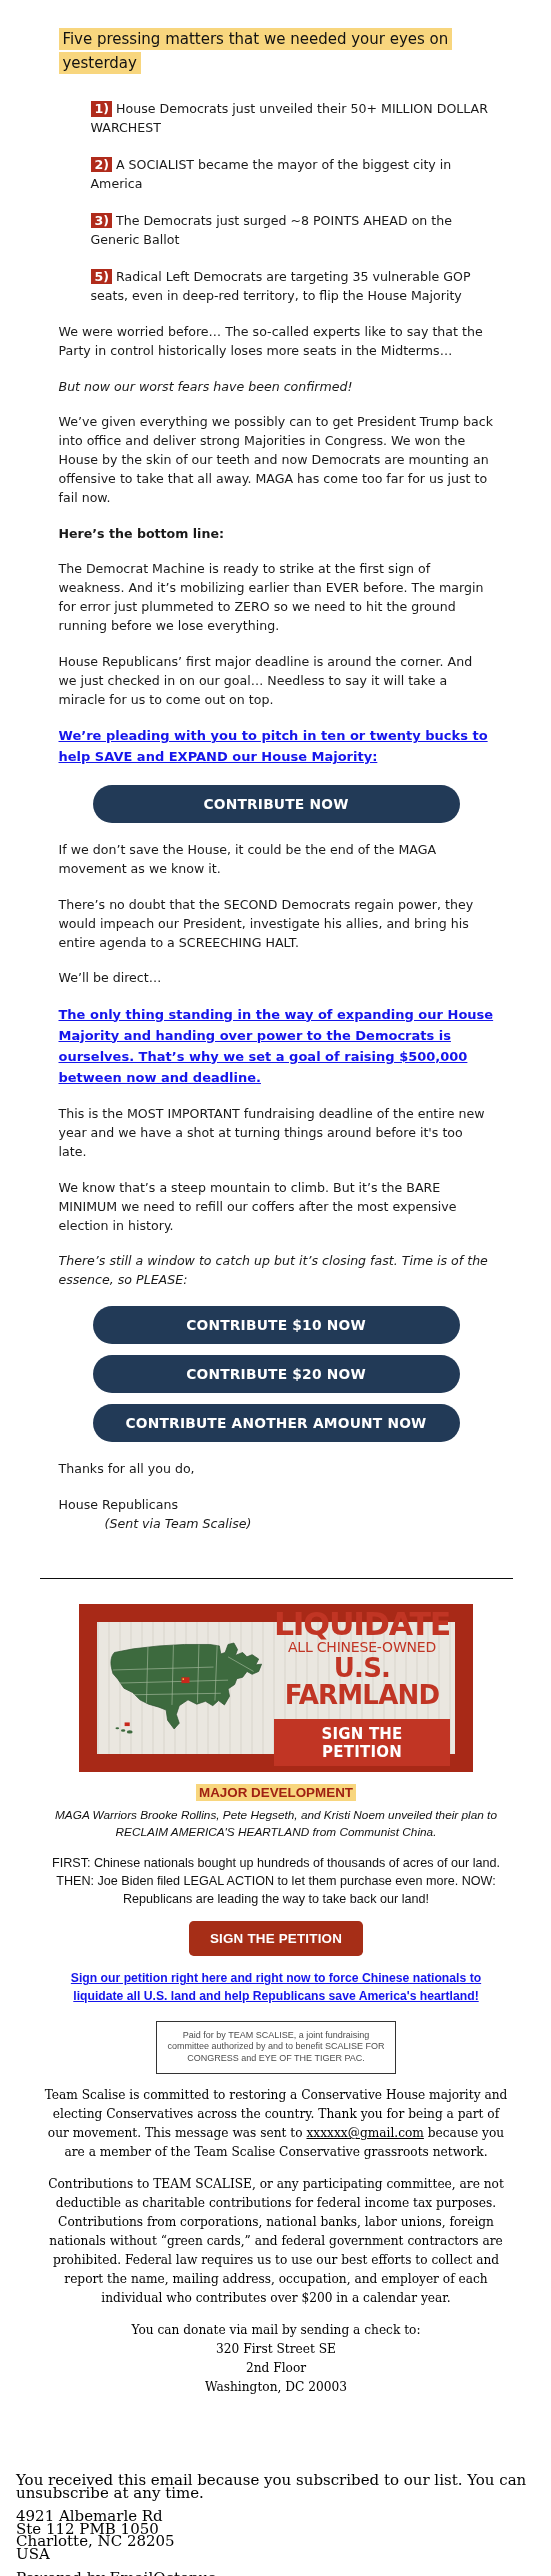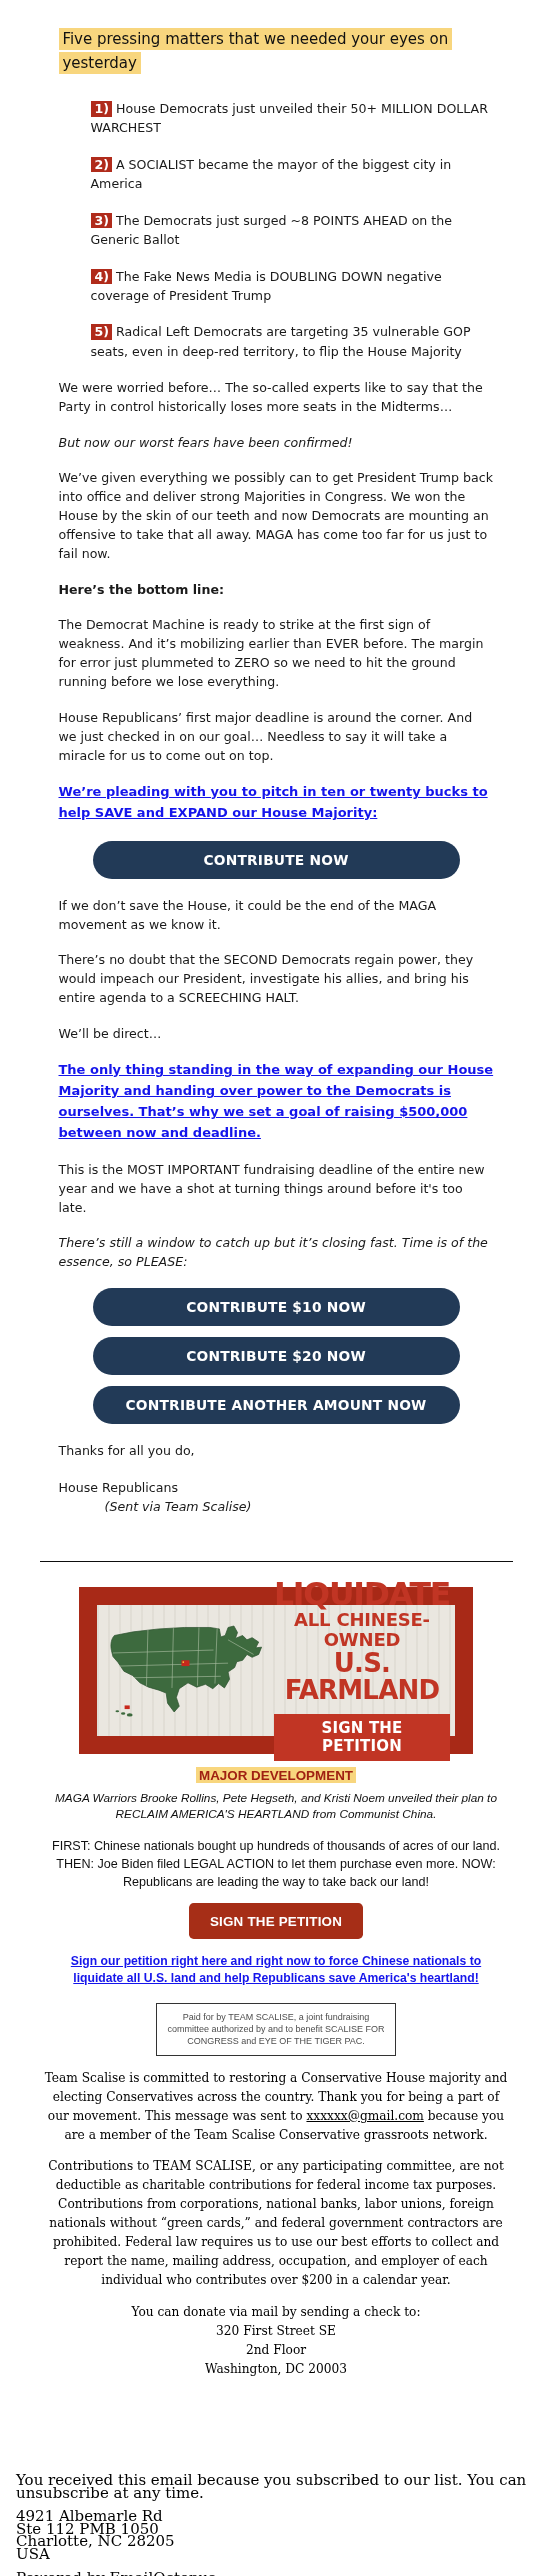--- a/index.html
+++ b/index.html
@@ -44,21 +44,21 @@
   .banner-wrap { width: 394px; margin: 0 auto; cursor: pointer; }
   .banner { background: #A82917; padding: 18px; }
   .banner-inner {
     background: #EAE7E0;
     background-image: repeating-linear-gradient(90deg, rgba(160,155,140,0.12) 0 2.4px, rgba(255,255,255,0) 2.4px 11px);
     display: flex; align-items: center; height: 116px; padding: 7.9px 4.7px;
   }
   .map-col { width: 172px; flex: none; }
   .banner-text { flex: 1; text-align: center; color: #C13524; }
   .bt1 { font-size: 31.5px; font-weight: 800; letter-spacing: -1.2px; line-height: 0.95; }
-  .bt2 { font-size: 18px; font-weight: 700; letter-spacing: -0.2px; line-height: 1.1; }
+  .bt2 { font-size: 14px; font-weight: 400; letter-spacing: -0.2px; line-height: 1.1; }
   .bt3 { font-size: 26px; font-weight: 800; letter-spacing: -0.8px; line-height: 1.05; }
   .banner-btn { display: inline-block; margin-top: 9.5px; background: #C13524; color: #fff; font-weight: 800; font-size: 15px; letter-spacing: 0.2px; padding: 5.5px 11.8px; }
 
   .petition { text-align: center; font-family: "Liberation Sans", sans-serif; margin-top: 12.6px; }
   .kicker { display: inline-block; color: #A02112; background: #F8D67E; font-weight: bold; font-size: 13.4px; padding: 0.8px 3.2px; }
   .subhead { font-style: italic; font-size: 11.8px; line-height: 16.5px; width: 457px; margin: 6.3px auto 0 auto; color: #111; }
   .pbody { font-size: 12.6px; line-height: 18px; width: 449px; margin: 14px auto 0 auto; color: #111; }
   .btn-red { display: inline-block; margin-top: 12.6px; background: #A62E17; color: #fff; font-weight: bold; font-size: 13.4px; padding: 10.2px 21px; border-radius: 4.7px; letter-spacing: 0.2px; cursor: pointer; }
   .plink { display: block; width: 453px; margin: 14px auto 0 auto; color: #1515EB; font-weight: bold; font-size: 12.2px; line-height: 17.3px; text-decoration: underline; cursor: pointer; }
 
@@ -80,21 +80,20 @@
 <body>
 
 <div class="container">
 
   <div class="headline"><span class="hl">Five pressing matters that we needed your eyes on yesterday</span></div>
 
   <div class="num-list">
     <div class="num-item"><span class="badge">1)</span><span>House Democrats just unveiled their 50+ MILLION DOLLAR WARCHEST</span></div>
     <div class="num-item"><span class="badge">2)</span><span>A SOCIALIST became the mayor of the biggest city in America</span></div>
     <div class="num-item"><span class="badge">3)</span><span>The Democrats just surged ~8 POINTS AHEAD on the Generic Ballot</span></div>
-    <div class="num-item"><span class="badge">4)</span><span>The Fake News Media is DOUBLING DOWN negative coverage of President Trump</span></div>
     <div class="num-item"><span class="badge">5)</span><span>Radical Left Democrats are targeting 35 vulnerable GOP seats, even in deep-red territory, to flip the House Majority</span></div>
   </div>
 
   <p class="body-p">We were worried before… The so-called experts like to say that the Party in control historically loses more seats in the Midterms…</p>
   <p class="body-p italic">But now our worst fears have been confirmed!</p>
   <p class="body-p">We’ve given everything we possibly can to get President Trump back into office and deliver strong Majorities in Congress. We won the House by the skin of our teeth and now Democrats are mounting an offensive to take that all away. MAGA has come too far for us just to fail now.</p>
   <p class="body-p bold">Here’s the bottom line:</p>
   <p class="body-p">The Democrat Machine is ready to strike at the first sign of weakness. And it’s mobilizing earlier than EVER before. The margin for error just plummeted to ZERO so we need to hit the ground running before we lose everything.</p>
   <p class="body-p">House Republicans’ first major deadline is around the corner. And we just checked in on our goal… Needless to say it will take a miracle for us to come out on top.</p>
 
@@ -102,20 +101,21 @@
 
   <a class="btn-navy">CONTRIBUTE NOW</a>
 
   <p class="body-p">If we don’t save the House, it could be the end of the MAGA movement as we know it.</p>
   <p class="body-p">There’s no doubt that the SECOND Democrats regain power, they would impeach our President, investigate his allies, and bring his entire agenda to a SCREECHING HALT.</p>
   <p class="body-p">We’ll be direct…</p>
 
   <a class="link-cta">The only thing standing in the way of expanding our House Majority and handing over power to the Democrats is ourselves. That’s why we set a goal of raising $500,000 between now and deadline.</a>
 
   <p class="body-p">This is the MOST IMPORTANT fundraising deadline of the entire new year and we have a shot at turning things around before it's too late.</p>
+  <p class="body-p">We know that’s a steep mountain to climb. But it’s the BARE MINIMUM we need to refill our coffers after the most expensive election in history.</p>
   <p class="body-p italic">There’s still a window to catch up but it’s closing fast. Time is of the essence, so PLEASE:</p>
 
   <div class="btn-stack">
     <a class="btn-navy">CONTRIBUTE $10 NOW</a>
     <a class="btn-navy">CONTRIBUTE $20 NOW</a>
     <a class="btn-navy">CONTRIBUTE ANOTHER AMOUNT NOW</a>
   </div>
 
   <p class="signoff-p">Thanks for all you do,</p>
   <p class="signoff-p signoff-name">House Republicans</p>

